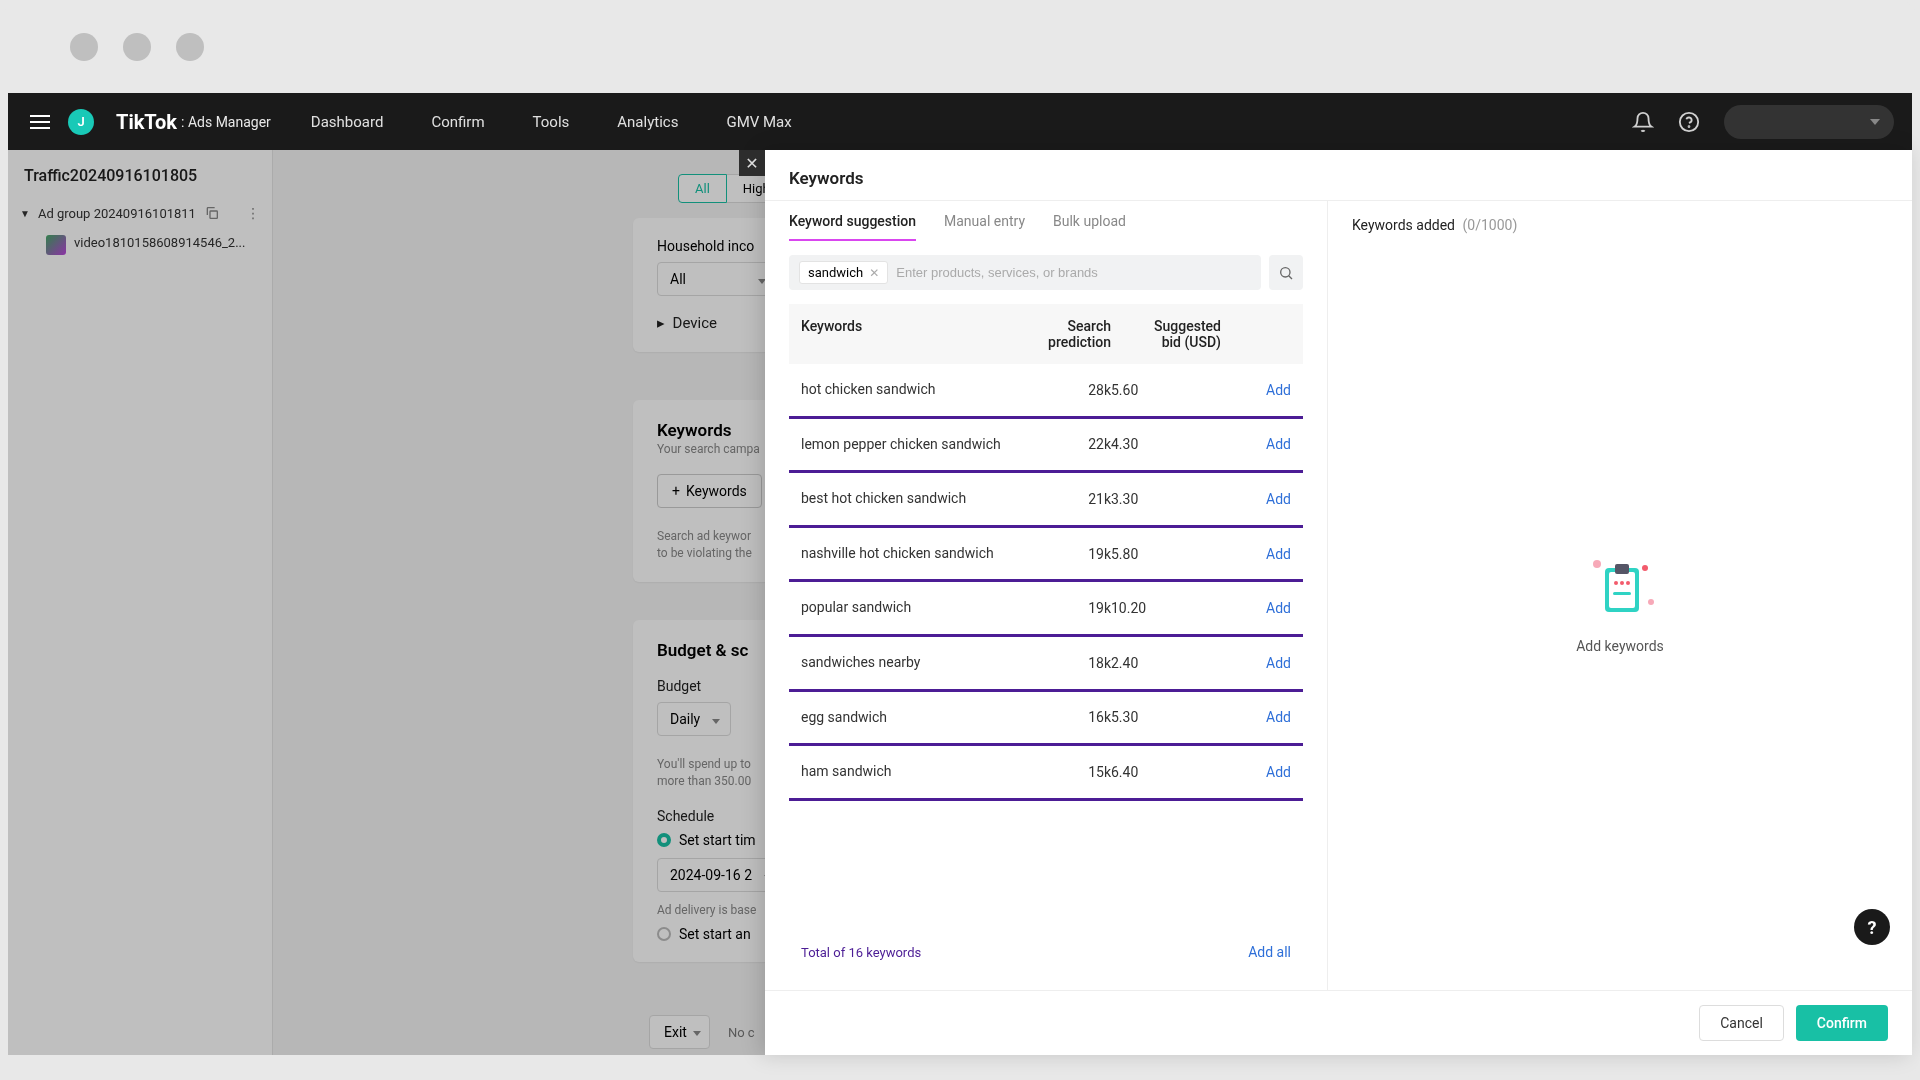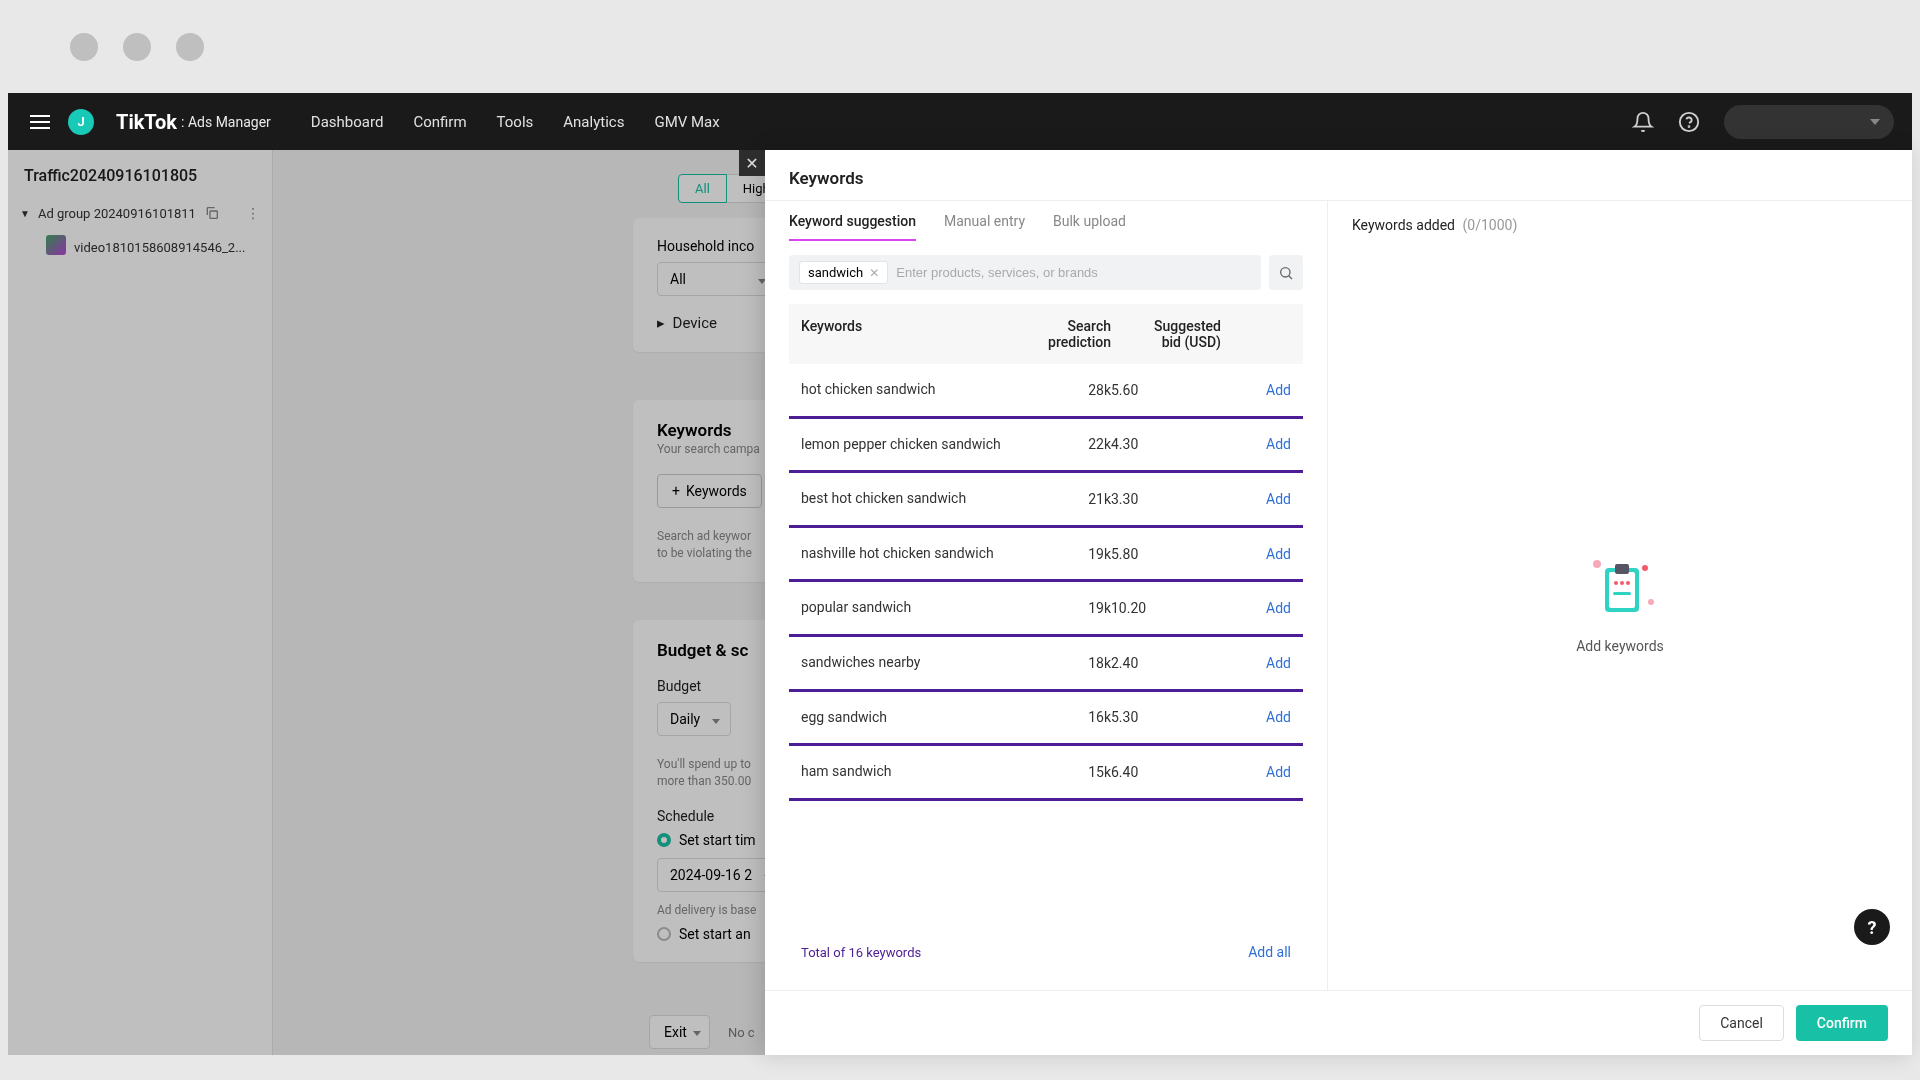--- a/index.html
+++ b/index.html
@@ -10,35 +10,35 @@
 .app { position: absolute; top: 93px; left: 8px; right: 8px; bottom: 25px; background: #fff; }
 .dim-overlay { position:absolute; inset:0; background: rgba(0,0,0,0.25); z-index: 5;}
 
 
 .topnav { position: absolute; top: 0; left: 0; right: 0; height: 57px; background: #1a1a1a; display: flex; align-items: center; padding: 0 18px; z-index:10; }
 .hamburger { width: 28px; height: 28px; display: flex; flex-direction: column; justify-content: center; gap: 4px; cursor:pointer;}
 .hamburger span { display:block; height:2px; background:#fff; width:20px; margin:0 auto;}
 .avatar-j { width: 26px; height: 26px; border-radius:50%; background: #19c9b7; color:#fff; font-weight:600; font-size:13px; display:flex;align-items:center;justify-content:center; margin-left:14px;}
 .brand { color:#fff; margin-left:22px; font-size:20px; font-weight:700; display:flex; align-items:center;}
 .brand-sub { font-weight:400; font-size:14px; margin-left:4px; opacity:.9;}
-.navlinks { display:flex; gap:30px; margin-left:40px; }
+.navlinks { display:flex; gap:48px; margin-left:40px; }
 .navlink { color:#e0e0e0; font-size:15px; cursor:pointer; }
 .nav-right { margin-left:auto; display:flex; align-items:center; gap:24px; }
 .nav-icon { width:22px;height:22px; color:#d0d0d0; cursor:pointer;}
 .account-pill { width:170px; height:34px; background:#333; border-radius:17px; position:relative;}
 .account-pill::after{content:"";position:absolute;right:14px;top:14px;border-left:5px solid transparent;border-right:5px solid transparent;border-top:6px solid #888;}
 
 
 .sidebar { position:absolute; top:57px; left:0; width:265px; bottom:0; background:#fff; border-right:1px solid #e5e5e5; padding:16px 12px; z-index:2;}
 .sb-title { font-size:16px; font-weight:500; color:#222; margin-bottom:14px; padding-left:4px;}
 .sb-item { display:flex; align-items:center; gap:8px; padding:6px 0; font-size:13px; color:#333;}
 .sb-item .caret { font-size:10px;}
 .sb-copy { width:16px;height:16px;color:#888;}
 .sb-more { color:#888; font-size:14px; margin-left:auto; }
-.sb-sub { display:flex; align-items:flex-end; gap:8px; padding:8px 0 0 26px; font-size:13px; color:#333;}
+.sb-sub { display:flex; align-items:flex-start; gap:8px; padding:8px 0 0 26px; font-size:13px; color:#333;}
 .sb-thumb { width:20px; height:20px; background: linear-gradient(135deg,#4a6,#b4d); border-radius:3px;}
 
 
 .form-bg { position:absolute; top:57px; left:265px; right:0; bottom:0; background:#f5f5f5; z-index:1; }
 .pill-row { position:absolute; top:24px; left:405px; display:flex; gap:-1px;}
 .pill { font-size:13px; padding:6px 16px; border:1px solid #18c0a5; background:#fff; }
 .pill.active{ color:#18c0a5;}
 .pill:first-child{border-radius:4px 0 0 4px;}
 .pill:nth-child(2){border-left:none;}
 .form-section { position:absolute; left:360px; background:#fff; border-radius:6px; padding:20px 24px; width:570px; box-shadow:0 1px 2px rgba(0,0,0,.06);}

